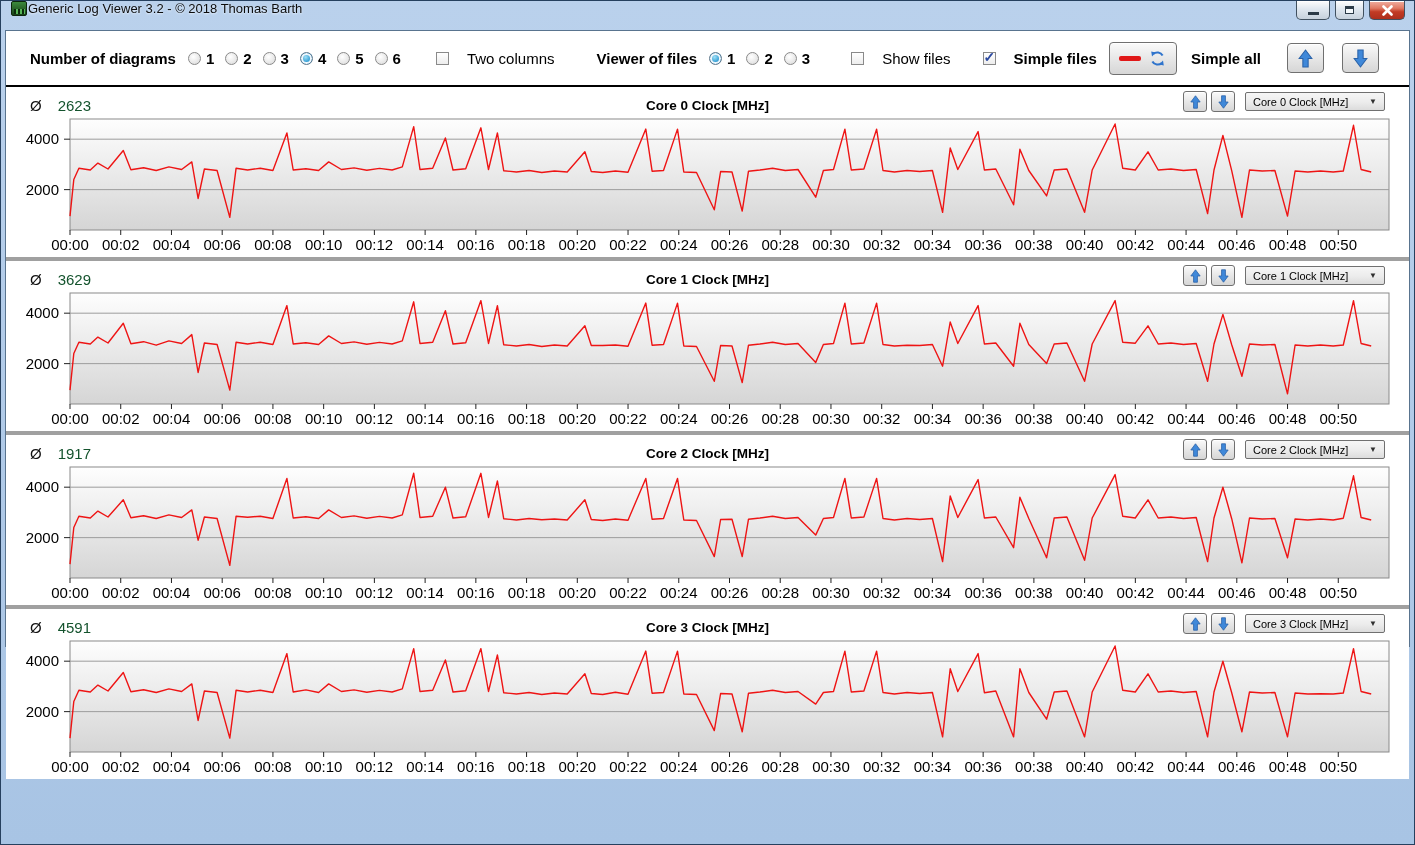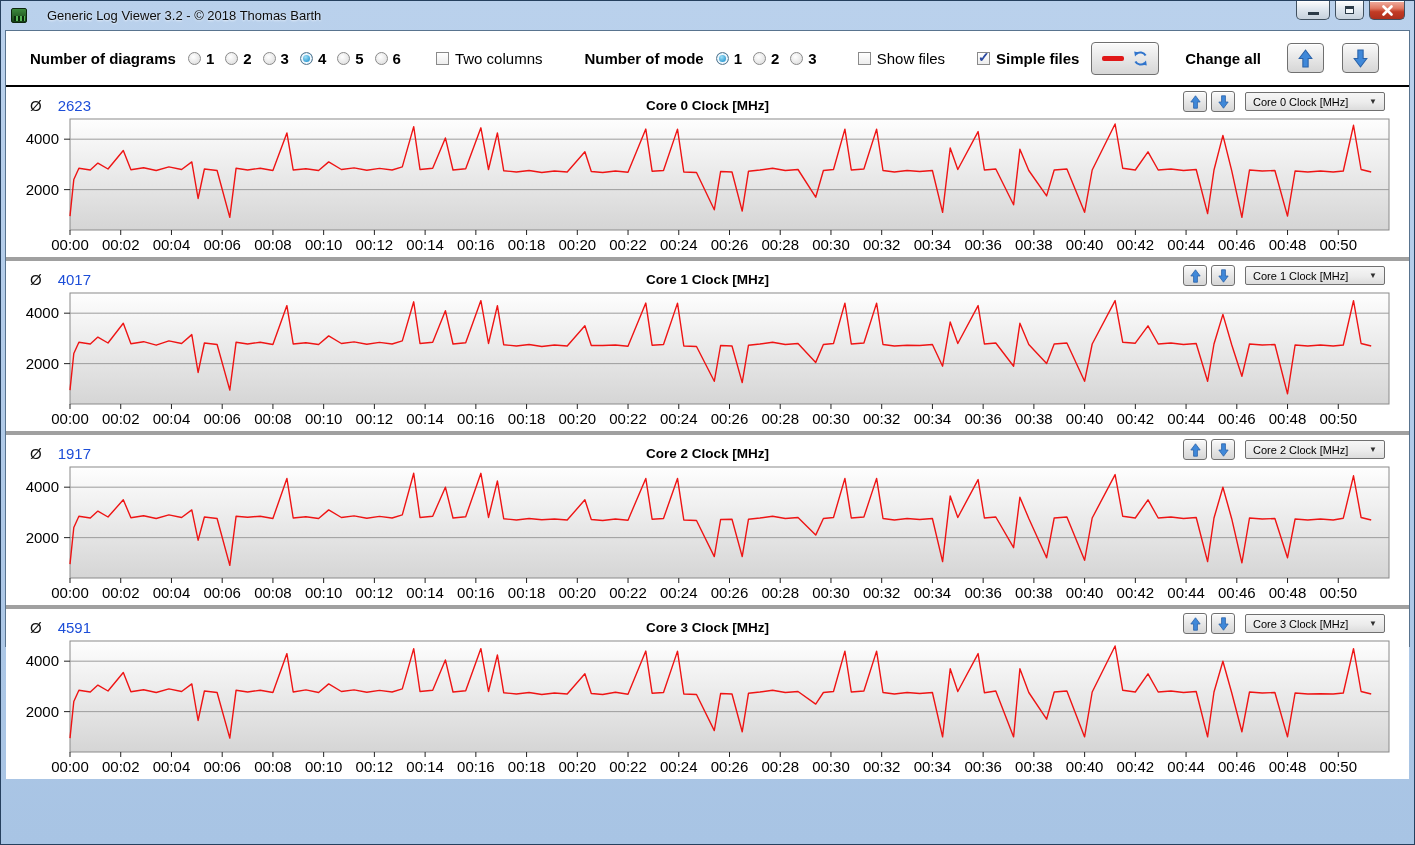--- a/index.html
+++ b/index.html
@@ -1,21 +1,21 @@
 <!DOCTYPE html>
 <html><head>
 <meta charset="utf-8">
 <style>
   * { margin:0; padding:0; box-sizing:border-box; }
   html,body { width:1415px; height:845px; overflow:hidden; background:#fff;
               font-family:"Liberation Sans", sans-serif; }
   .window { width:1415px; height:845px; background:linear-gradient(#bad1ec,#a8c4e4);
             border:1px solid #26405e; padding:0 4px 6px 4px; position:relative; }
   
-  .titlebar { height:29px; display:flex; align-items:center; padding-left:6px; gap:20px; }
+  .titlebar { height:29px; display:flex; padding-left:6px; gap:1px; }
   .app-icon { width:16px; height:15px; border-radius:2px;
               background:linear-gradient(#3c8a3c,#174117); border:1px solid #0d260d;
               position:relative; overflow:hidden; }
   .app-icon::after { content:""; position:absolute; left:2px; top:7px; width:11px; height:5px;
               background:repeating-linear-gradient(90deg,#0c2a0c 0 2px,#57b657 2px 4px); }
   .title-text { font-size:13px; color:#0c0c0c; text-shadow:0 1px 2px #e8f1fb; }
   .win-buttons { position:absolute; top:0; right:9px; display:flex; gap:5px; }
   .win-btn { height:19px; border:1px solid #40505f; border-top:none;
              border-radius:0 0 5px 5px; display:flex; align-items:center; justify-content:center;
              background:linear-gradient(#fdfdfd,#dfe7ef 45%,#c6d1dc); box-shadow:inset 0 1px 0 #fff; }
@@ -30,40 +30,40 @@
              border-bottom:2px solid #000; font-size:15px; flex:none; }
   .tb-label { font-weight:bold; white-space:nowrap; }
   .radio-group { display:flex; align-items:center; margin-left:12px; }
   .radio { display:flex; align-items:center; gap:5px; margin-right:11px; }
   .rb { width:13px; height:13px; border-radius:50%; border:1px solid #8a8a8a; flex:none;
         background:radial-gradient(circle at 40% 35%, #ffffff 0%, #dcdcdc 90%); }
   .rb.on { border-color:#5f788c;
            background:radial-gradient(circle at 42% 38%, #9fe0f7 0%, #2d9ad2 55%, #1878ae 100%);
            box-shadow:inset 0 0 0 2px #eef6fc; }
   .radio-num { font-weight:bold; }
-  .check { display:flex; align-items:center; gap:6px; }
+  .check { display:flex; align-items:center; gap:18px; }
   .cb { width:13px; height:13px; border:1px solid #8a8a8a; background:linear-gradient(#ffffff,#ededed);
         position:relative; flex:none; }
   .cb .mark { position:absolute; left:0px; top:-4px; font-size:14px; font-weight:bold; color:#2b49a0; }
   .cb-label { white-space:nowrap; }
   .bold { font-weight:bold; }
   .btn { border:1px solid #707070; border-radius:4px;
          background:linear-gradient(#fafafa,#e9e9e9 45%,#d6d6d6);
          display:flex; align-items:center; justify-content:center;
          box-shadow:inset 0 1px 0 #fff; }
   .btn-refresh { width:68px; height:33px; gap:8px; margin-left:12px; }
   .red-dash { width:22px; height:5px; background:#e01818; border-radius:2px; }
   .btn-arrow { width:37px; height:30px; }
   
   .panels { flex:1; display:flex; flex-direction:column; }
   .panel { flex:1; display:flex; flex-direction:column; overflow:hidden; background:#fff; }
   .panel-sep { height:4px; background:#a0a0a0; flex:none; }
   .panel-header { height:22px; margin:7px 24px 0 24px; position:relative; display:flex; align-items:center; }
   .avg-symbol { font-size:15px; color:#101010; z-index:2; }
-  .avg-value { color:#1d4ed8; font-size:15px; margin-left:16px; z-index:2; }
+  .avg-value { color:#14532d; font-size:15px; margin-left:16px; z-index:2; }
   .panel-title { position:absolute; left:0; right:0; text-align:center; font-weight:bold;
                  font-size:13.5px; color:#000; }
   .panel-controls { position:absolute; right:0; top:-3px; display:flex; align-items:center; gap:4px; z-index:2; }
   .mini-btn { width:24px; height:21px; border-radius:3px; }
   .combo { width:140px; height:19px; border:1px solid #707070; border-radius:2px; margin-left:6px;
            background:linear-gradient(#f6f6f6,#ececec 55%,#dcdcdc);
            display:flex; align-items:center; padding:0 7px; font-size:11px; color:#000; }
   .combo-text { flex:1; white-space:nowrap; overflow:hidden; }
   .combo-arrow { font-size:8px; color:#303030; margin-left:4px; }
   svg.chart { display:block; margin:1px 0 0 12px; }
@@ -119,21 +119,21 @@
             <span class="rb"></span>
             <span class="radio-num">6</span>
           </span>
         </span>
 
       <span class="check" style="margin-left:24px">
         <span class="cb" id="cb-two-columns"></span>
         <span class="cb-label">Two columns</span>
       </span>
 
-      <span class="tb-label" style="margin-left:42px">Number of mode</span>
+      <span class="tb-label" style="margin-left:42px">Viewer of files</span>
       <span class="radio-group" id="files-options">
           <span class="radio">
             <span class="rb on"></span>
             <span class="radio-num">1</span>
           </span>
           <span class="radio">
             <span class="rb"></span>
             <span class="radio-num">2</span>
           </span>
           <span class="radio">
@@ -157,21 +157,21 @@
       <span class="btn btn-refresh">
         <span class="red-dash"></span>
         <svg width="17" height="17" viewBox="0 0 17 17">
           <path d="M13.6 5.6 A6 6 0 0 0 4.2 4.1" fill="none" stroke="#2f74cc" stroke-width="2.1"></path>
           <polygon points="2.2,1.4 6.8,2.6 3.0,6.6" fill="#2f74cc"></polygon>
           <path d="M3.4 11.4 A6 6 0 0 0 12.8 12.9" fill="none" stroke="#2f74cc" stroke-width="2.1"></path>
           <polygon points="14.8,15.6 10.2,14.4 14.0,10.4" fill="#2f74cc"></polygon>
         </svg>
       </span>
 
-      <span class="tb-label" style="margin-left:auto">Change all</span>
+      <span class="tb-label" style="margin-left:auto">Simple all</span>
       <span class="btn btn-arrow" style="margin-left:26px">
         <svg width="15" height="19" viewBox="0 0 14 18">
           <path d="M7 1 L13 9 H9.5 V17 H4.5 V9 H1 Z" fill="#3f88d9" stroke="#2a62a8" stroke-width="1"></path>
         </svg>
       </span>
       <span class="btn btn-arrow" style="margin-left:18px">
         <svg width="15" height="19" viewBox="0 0 14 18">
           <path d="M7 17 L1 9 H4.5 V1 H9.5 V9 H13 Z" fill="#3f88d9" stroke="#2a62a8" stroke-width="1"></path>
         </svg>
       </span>
@@ -266,21 +266,21 @@
             <text x="1217.5384615384617" y="133" text-anchor="middle" font-size="15" fill="#000000" font-family="Liberation Sans, sans-serif">00:48</text>
             <line x1="1268.2692307692307" y1="113" x2="1268.2692307692307" y2="118" stroke="#222222" stroke-width="1"></line>
             <text x="1268.2692307692307" y="133" text-anchor="middle" font-size="15" fill="#000000" font-family="Liberation Sans, sans-serif">00:50</text>
             <polyline points="0.0,99.1 3.8,62.5 8.9,51.2 20.3,53.0 27.9,46.1 38.0,52.0 53.3,33.5 60.9,52.7 73.6,50.7 86.2,53.5 98.9,49.9 111.6,52.5 121.8,44.9 128.1,81.5 134.4,52.0 147.1,53.5 159.8,100.4 166.1,51.2 177.6,53.0 190.2,51.2 202.9,53.5 216.9,15.9 223.2,53.0 235.9,51.7 248.6,53.5 258.7,44.9 271.4,52.5 284.1,50.9 296.8,53.2 309.5,51.4 322.1,53.0 332.3,49.9 343.7,9.6 350.0,52.5 362.7,51.2 375.4,20.9 383.0,53.0 395.7,51.7 410.9,10.8 418.5,52.5 427.4,15.9 433.7,53.7 446.4,55.0 459.1,53.5 471.8,55.5 484.5,54.0 497.2,55.0 514.9,34.8 521.3,54.5 532.7,55.5 545.4,54.0 558.0,55.2 575.8,12.1 582.1,54.2 593.5,53.5 607.5,12.1 613.8,55.0 626.5,55.5 644.3,92.8 650.6,54.5 662.0,55.0 672.2,94.1 678.5,54.2 689.9,53.0 702.6,51.2 715.3,53.5 728.0,52.5 745.7,80.2 753.4,53.5 763.5,52.5 774.9,12.1 781.3,53.0 793.9,52.0 806.6,12.1 813.0,53.5 824.4,55.0 837.1,53.5 849.7,54.5 862.4,53.5 872.6,95.3 880.2,31.0 887.8,52.5 908.1,14.6 914.4,53.0 925.8,52.0 943.6,87.8 949.9,32.3 958.8,53.5 976.6,78.9 984.2,53.0 996.9,52.0 1014.6,95.3 1022.2,53.0 1045.1,7.0 1052.7,51.2 1065.3,53.0 1078.0,34.8 1088.2,53.0 1100.9,52.0 1113.5,53.5 1126.2,52.5 1137.6,96.6 1144.0,53.0 1152.9,18.4 1161.7,53.7 1171.9,100.4 1179.5,53.0 1192.2,54.0 1204.9,53.5 1217.5,99.1 1225.1,54.0 1237.8,55.0 1250.5,54.0 1263.2,55.0 1273.3,54.0 1283.5,8.3 1291.1,52.5 1301.2,55.0" fill="none" stroke="#ee1414" stroke-width="1.4" stroke-linejoin="round"></polyline>
           </svg>
   </section>
 <div class="panel-sep"></div>
   <section class="panel">
     <div class="panel-header">
       <span class="avg-symbol">Ø</span>
-      <span class="avg-value">4017</span>
+      <span class="avg-value">3629</span>
       <span class="panel-title">Core 1 Clock [MHz]</span>
       <span class="panel-controls">
         <span class="btn mini-btn">
           <svg width="11" height="14" viewBox="0 0 14 18">
             <path d="M7 1 L13 9 H9.5 V17 H4.5 V9 H1 Z" fill="#3f88d9" stroke="#2a62a8" stroke-width="1"></path>
           </svg>
         </span>
         <span class="btn mini-btn">
           <svg width="11" height="14" viewBox="0 0 14 18">
             <path d="M7 17 L1 9 H4.5 V1 H9.5 V9 H13 Z" fill="#3f88d9" stroke="#2a62a8" stroke-width="1"></path>

